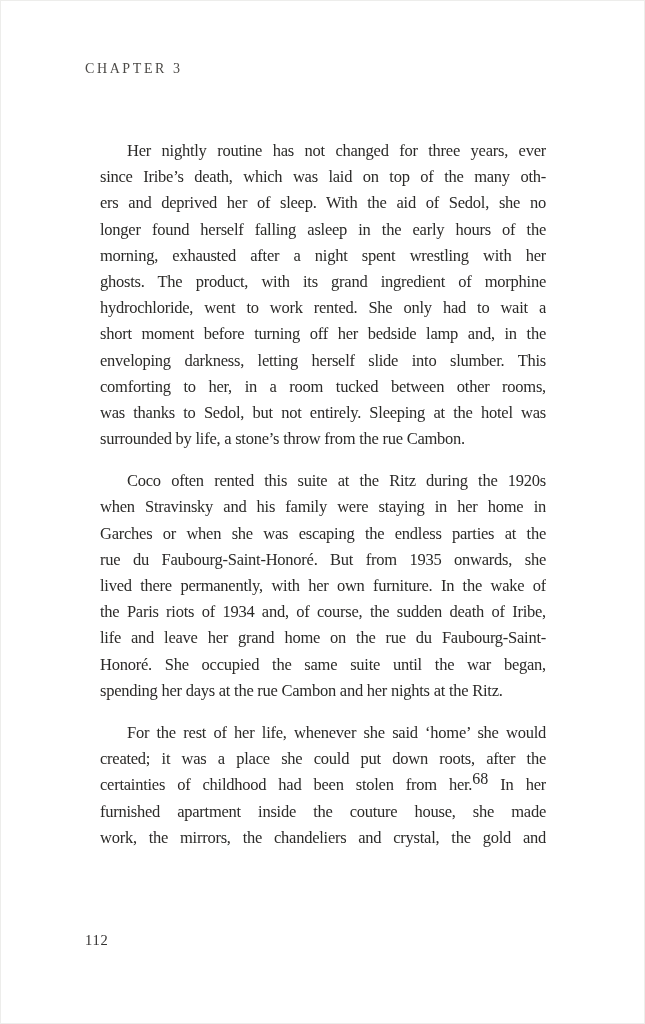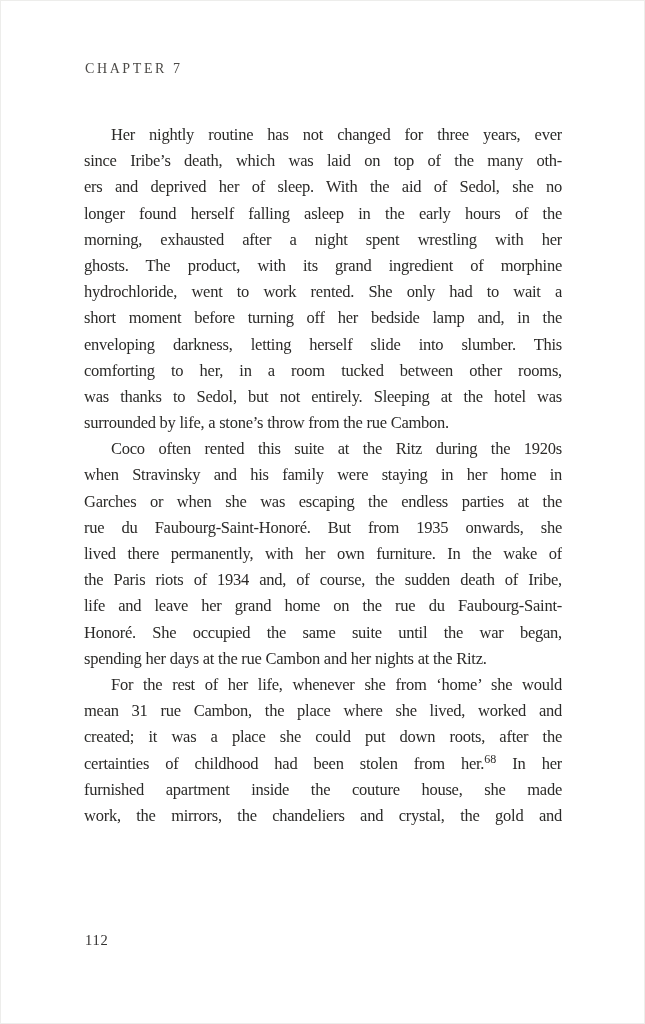--- a/index.html
+++ b/index.html
@@ -22,51 +22,51 @@
   }
   .text-block {
     position: absolute;
     top: 122px;
     left: 84px;
     width: 478px;
     color: #2b2a28;
     font-size: 16.5px;
     letter-spacing: -0.25px;
   }
-  .paragraph { margin: 0; padding: 0; }
+  .paragraph { margin: 16px; padding: 0; }
   .line {
     text-align: justify;
     text-align-last: justify;
     line-height: 26.2px;
     height: 26.2px;
     overflow: hidden;
     white-space: normal;
   }
   .line.indent { text-indent: 27px; }
   .line.para-end { text-align-last: left; }
   sup.footnote {
-    font-size: 12px;
+    font-size: 16px;
     line-height: 0;
     vertical-align: super;
     letter-spacing: 0;
   }
   .folio {
     position: absolute;
     top: 932px;
     left: 85px;
     font-size: 14.5px;
     letter-spacing: 0.8px;
     color: #333130;
     text-align: center;
   }
 </style>
 </head>
 <body>
 
-<div class="running-header">CHAPTER 7</div>
+<div class="running-header">CHAPTER 3</div>
 
 <div class="text-block">
     <div class="paragraph">
       <div class="line indent">Her nightly routine has not changed for three years, ever</div>
       <div class="line">since Iribe’s death, which was laid on top of the many oth-</div>
       <div class="line">ers and deprived her of sleep. With the aid of Sedol, she no</div>
       <div class="line">longer found herself falling asleep in the early hours of the</div>
       <div class="line">morning, exhausted after a night spent wrestling with her</div>
       <div class="line">ghosts. The product, with its grand ingredient of morphine</div>
       <div class="line">hydrochloride, went to work rented. She only had to wait a</div>
@@ -81,22 +81,21 @@
       <div class="line">when Stravinsky and his family were staying in her home in</div>
       <div class="line">Garches or when she was escaping the endless parties at the</div>
       <div class="line">rue du Faubourg-Saint-Honoré. But from 1935 onwards, she</div>
       <div class="line">lived there permanently, with her own furniture. In the wake of</div>
       <div class="line">the Paris riots of 1934 and, of course, the sudden death of Iribe,</div>
       <div class="line">life and leave her grand home on the rue du Faubourg-Saint-</div>
       <div class="line">Honoré. She occupied the same suite until the war began,</div>
       <div class="line para-end">spending her days at the rue Cambon and her nights at the Ritz.</div>
     </div>
     <div class="paragraph">
-      <div class="line indent">For the rest of her life, whenever she from ‘home’ she would</div>
-      <div class="line">mean 31 rue Cambon, the place where she lived, worked and</div>
+      <div class="line indent">For the rest of her life, whenever she said ‘home’ she would</div>
       <div class="line">created; it was a place she could put down roots, after the</div>
       <div class="line">certainties of childhood had been stolen from her.<sup class="footnote">68</sup> In her</div>
       <div class="line">furnished apartment inside the couture house, she made</div>
       <div class="line">work, the mirrors, the chandeliers and crystal, the gold and</div>
     </div>
   </div>
 
 <div class="folio">112</div>
 
 </body></html>

